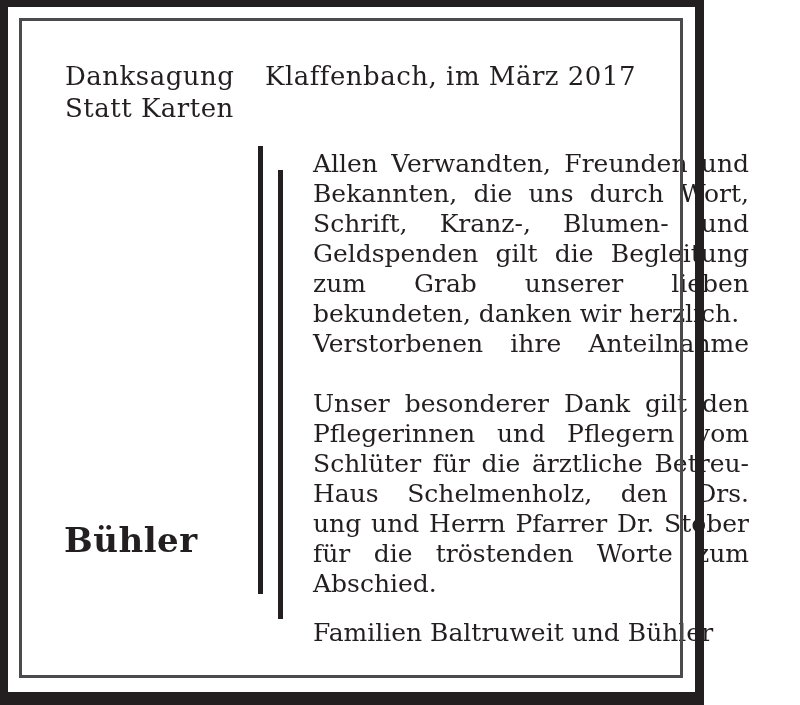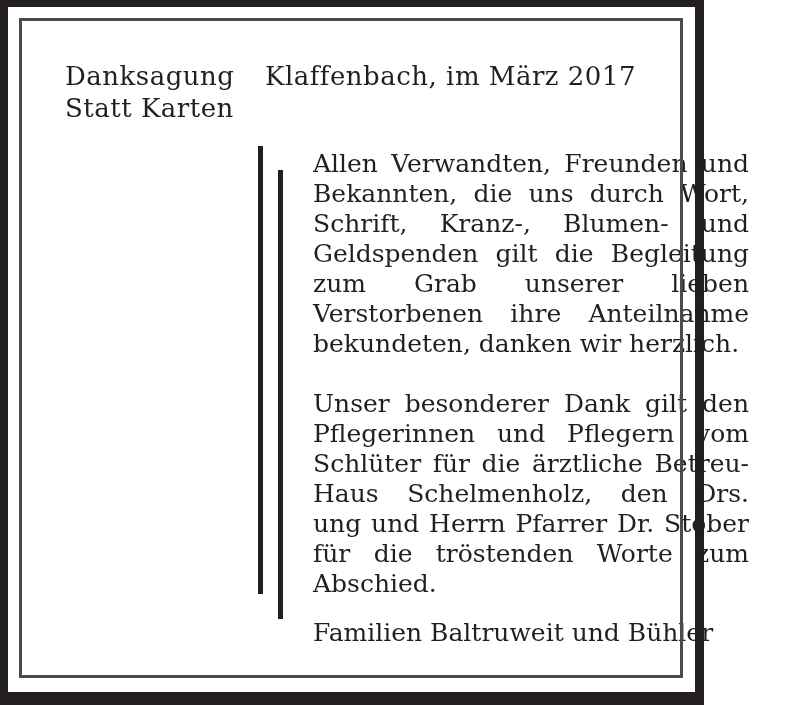--- a/index.html
+++ b/index.html
@@ -90,31 +90,32 @@
       <div>Danksagung</div>
       <div>Statt Karten</div>
     </div>
 
     <div class="dateline">Klaffenbach, im März 2017</div>
 
     <div class="rule rule-left"></div>
     <div class="rule rule-right"></div>
 
     <div class="name-block">
+      <div>Bühler</div>
     </div>
 
     <div class="body-col">
       <div class="para para-1">
         <div class="jline">Allen Verwandten, Freunden und</div>
         <div class="jline">Bekannten, die uns durch Wort,</div>
         <div class="jline">Schrift, Kranz-, Blumen- und</div>
         <div class="jline">Geldspenden gilt die Begleitung</div>
         <div class="jline">zum Grab unserer lieben</div>
+        <div class="jline jlast">bekundeten, danken wir herzlich.</div>
         <div class="jline">Verstorbenen ihre Anteilnahme</div>
-        <div class="jline jlast">bekundeten, danken wir herzlich.</div>
       </div>
       <div class="para para-2">
         <div class="jline">Unser besonderer Dank gilt den</div>
         <div class="jline">Pflegerinnen und Pflegern vom</div>
         <div class="jline">Schlüter für die ärztliche Betreu-</div>
         <div class="jline">Haus Schelmenholz, den Drs.</div>
         <div class="jline">ung und Herrn Pfarrer Dr. Stober</div>
         <div class="jline">für die tröstenden Worte zum</div>
         <div class="jline jlast">Abschied.</div>
       </div>

